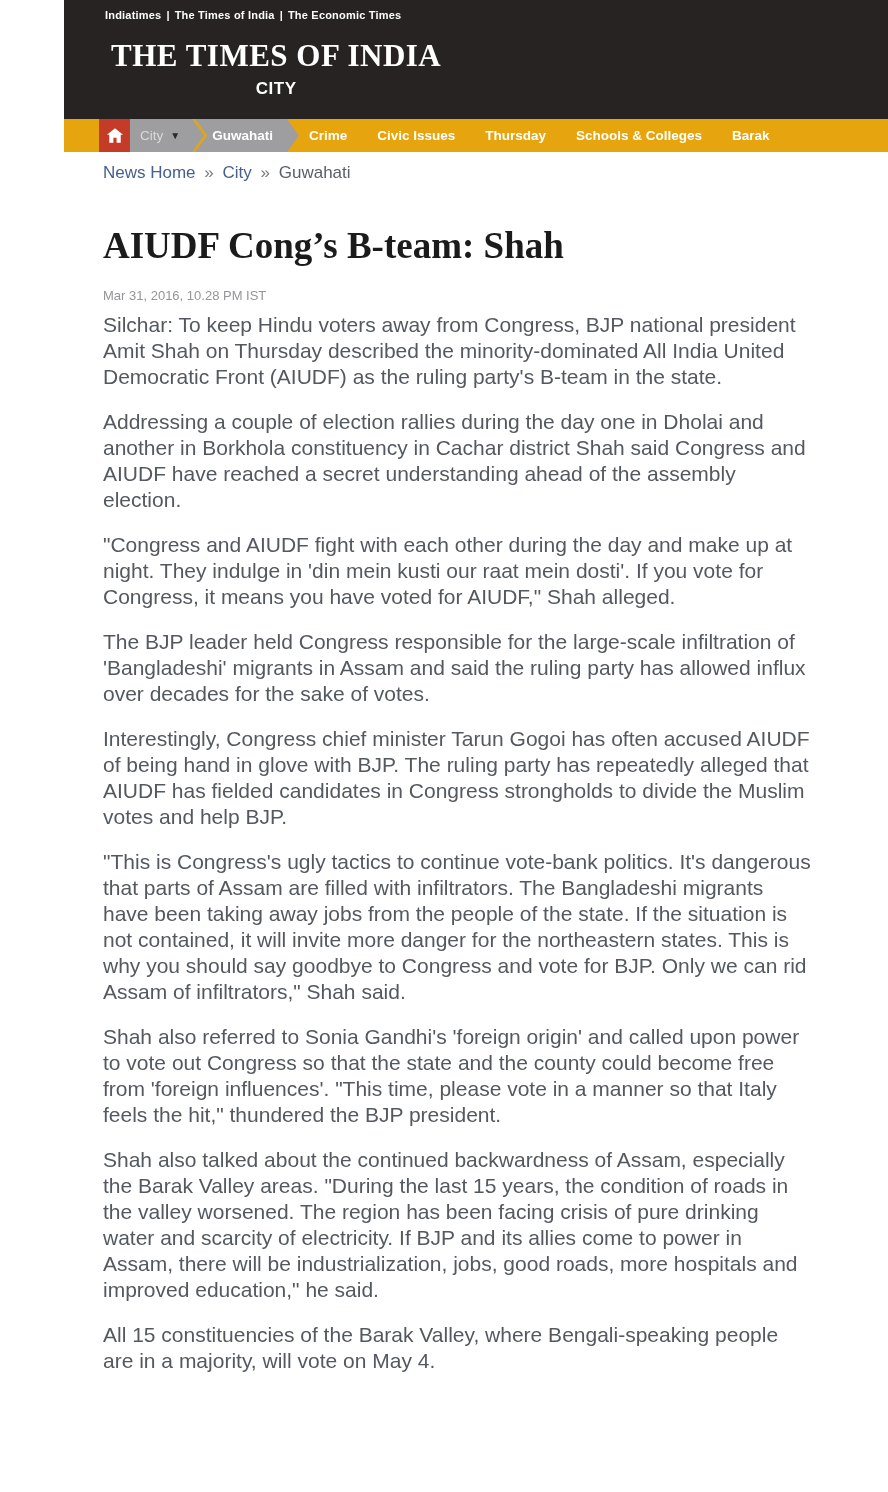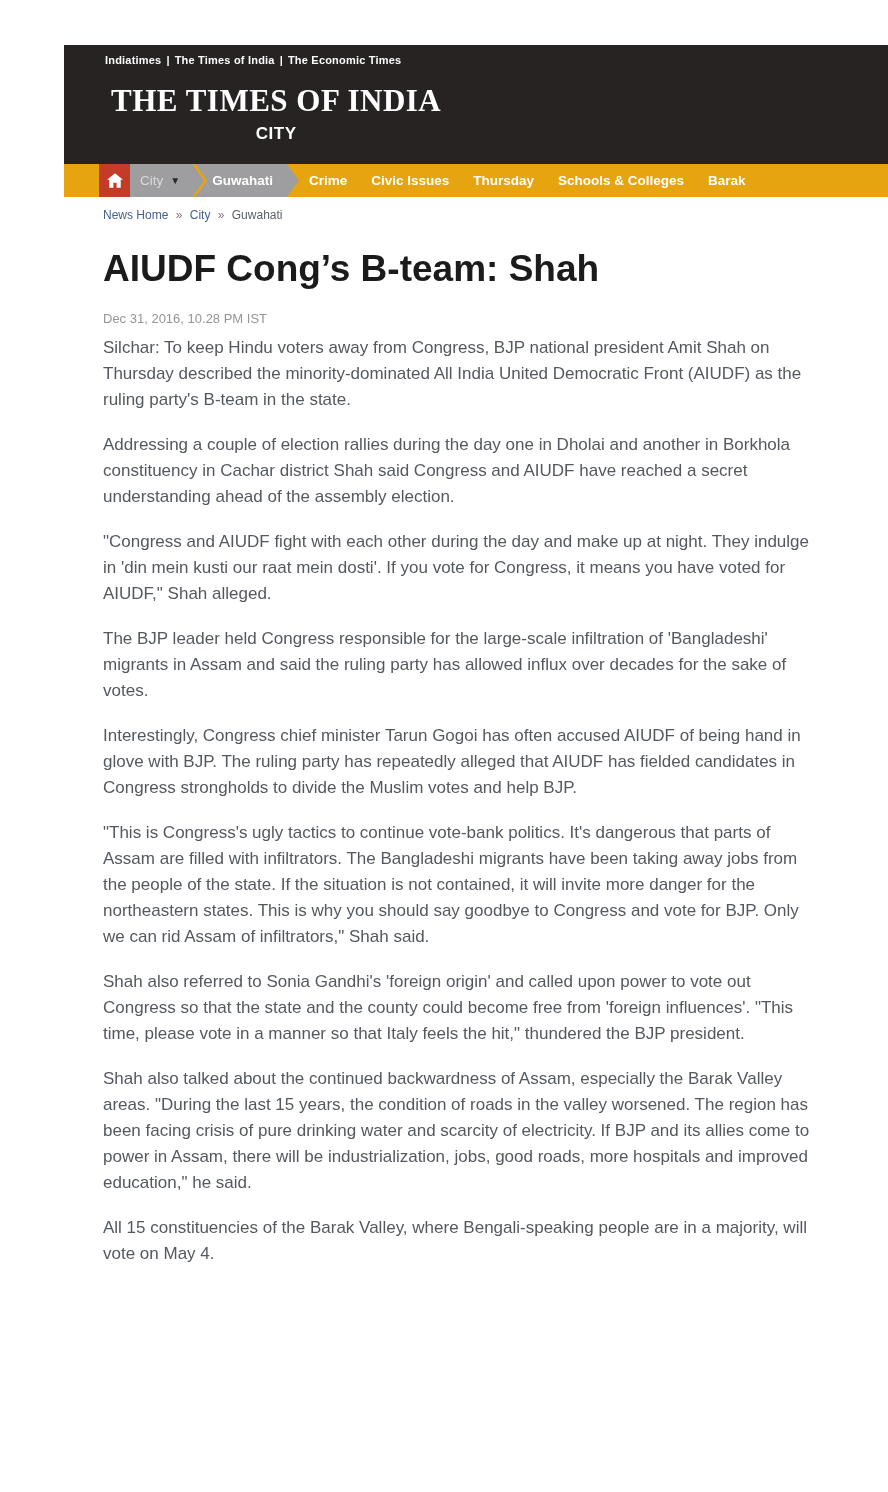--- a/index.html
+++ b/index.html
@@ -7,21 +7,21 @@
   body {
     width: 888px; min-height: 1492px;
     font-family: "Liberation Sans", "DejaVu Sans", sans-serif;
     overflow-x: hidden;
   }
   .page { margin-left: 64px; width: 824px; }
 
   
   .masthead {
     background: #272323; color: #ffffff;
-    margin-top: 45px; height: 119px;
+    height: 119px;
     padding: 9px 0 0 41px;
   }
   .topbar { font-size: 11px; font-weight: bold; color: #fdfdfd; letter-spacing: .2px; }
   .topbar span { cursor: pointer; }
   .topbar .sep { margin: 0 5px; cursor: default; }
   .logo-block { display: inline-block; text-align: center; margin: 17px 0 0 6px; }
   .logo {
     font-family: "Liberation Serif", "DejaVu Serif", serif;
     font-weight: bold; font-size: 31px; letter-spacing: .5px;
     color: #ffffff; white-space: nowrap; cursor: pointer;
@@ -52,42 +52,42 @@
   }
   .seg-city {
     padding: 0 24px 0 10px; color: #d9d9d9; cursor: pointer;
     clip-path: polygon(0 0, calc(100% - 12px) 0, 100% 50%, calc(100% - 12px) 100%, 0 100%);
   }
   .seg-city .chev { color: #2d2a26; font-size: 10px; margin-left: 7px; }
   .seg-arrow {
     padding: 0 26px 0 17px; font-weight: bold; cursor: pointer; margin-left: -9px;
     clip-path: polygon(0 0, calc(100% - 12px) 0, 100% 50%, calc(100% - 12px) 100%, 0 100%, 12px 50%);
   }
-  .nav-links { display: flex; align-items: center; gap: 24px; margin-left: 10px; }
+  .nav-links { display: flex; align-items: center; gap: 30px; margin-left: 10px; }
   .nav-links a {
     color: #ffffff; font-weight: bold; font-size: 13.5px;
     text-decoration: none; white-space: nowrap; cursor: pointer;
   }
 
   
-  .breadcrumb { margin: 11px 0 0 39px; font-size: 12px; color: #6b6b6b; }
+  .breadcrumb { margin: 11px 0 0 39px; font-size: 17px; color: #6b6b6b; }
   .breadcrumb .bc-link { color: #46618c; cursor: pointer; }
   .breadcrumb .bc-current { color: #5a6068; }
   .breadcrumb .bc-sep { margin: 0 4px; color: #7a7a7a; }
 
   
   .article { margin: 0 0 0 39px; width: 710px; }
   .article h1 {
-    margin-top: 27px; font-size: 37px; font-weight: bold;
-    color: #1b1b1b; letter-spacing: 0; line-height: 1.1;
+    margin-top: 43px; font-size: 37px; font-weight: bold;
+    color: #1b1b1b; letter-spacing: 0; line-height: 1.1; font-family: Liberation Serif, serif;
   }
   .article .date { margin-top: 21px; font-size: 13px; color: #939598; }
   .article .body { margin-top: 9px; }
   .article .body p {
-    font-size: 17px; line-height: 26px; color: #54595f;
+    font-size: 21px; line-height: 26px; color: #54595f;
     margin-bottom: 19px;
   }
 </style>
 </head>
 <body>
 
 <div class="page">
 
   <header class="masthead">
     <div class="topbar">
@@ -126,21 +126,21 @@
   <div class="breadcrumb">
     <span class="bc-link">News Home</span>
     <span class="bc-sep">»</span>
     <span class="bc-link">City</span>
     <span class="bc-sep">»</span>
     <span class="bc-current">Guwahati</span>
   </div>
 
   <article class="article">
     <h1>AIUDF Cong’s B-team: Shah</h1>
-    <div class="date">Dec 31, 2016, 10.28 PM IST</div>
+    <div class="date">Mar 31, 2016, 10.28 PM IST</div>
     <div class="body">
       <p>Silchar: To keep Hindu voters away from Congress, BJP national president Amit Shah on Thursday described the minority-dominated All India United Democratic Front (AIUDF) as the ruling party's B-team in the state.</p>
       <p>Addressing a couple of election rallies during the day one in Dholai and another in Borkhola constituency in Cachar district Shah said Congress and AIUDF have reached a secret understanding ahead of the assembly election.</p>
       <p>"Congress and AIUDF fight with each other during the day and make up at night. They indulge in 'din mein kusti our raat mein dosti'. If you vote for Congress, it means you have voted for AIUDF," Shah alleged.</p>
       <p>The BJP leader held Congress responsible for the large-scale infiltration of 'Bangladeshi' migrants in Assam and said the ruling party has allowed influx over decades for the sake of votes.</p>
       <p>Interestingly, Congress chief minister Tarun Gogoi has often accused AIUDF of being hand in glove with BJP. The ruling party has repeatedly alleged that AIUDF has fielded candidates in Congress strongholds to divide the Muslim votes and help BJP.</p>
       <p>"This is Congress's ugly tactics to continue vote-bank politics. It's dangerous that parts of Assam are filled with infiltrators. The Bangladeshi migrants have been taking away jobs from the people of the state. If the situation is not contained, it will invite more danger for the northeastern states. This is why you should say goodbye to Congress and vote for BJP. Only we can rid Assam of infiltrators," Shah said.</p>
       <p>Shah also referred to Sonia Gandhi's 'foreign origin' and called upon power to vote out Congress so that the state and the county could become free from 'foreign influences'. "This time, please vote in a manner so that Italy feels the hit," thundered the BJP president.</p>
       <p>Shah also talked about the continued backwardness of Assam, especially the Barak Valley areas. "During the last 15 years, the condition of roads in the valley worsened. The region has been facing crisis of pure drinking water and scarcity of electricity. If BJP and its allies come to power in Assam, there will be industrialization, jobs, good roads, more hospitals and improved education," he said.</p>
       <p>All 15 constituencies of the Barak Valley, where Bengali-speaking people are in a majority, will vote on May 4.</p>

